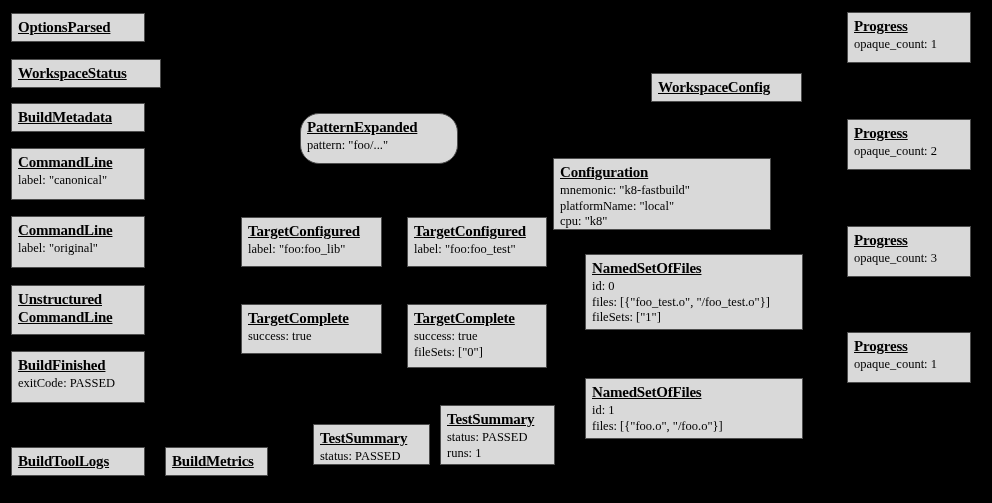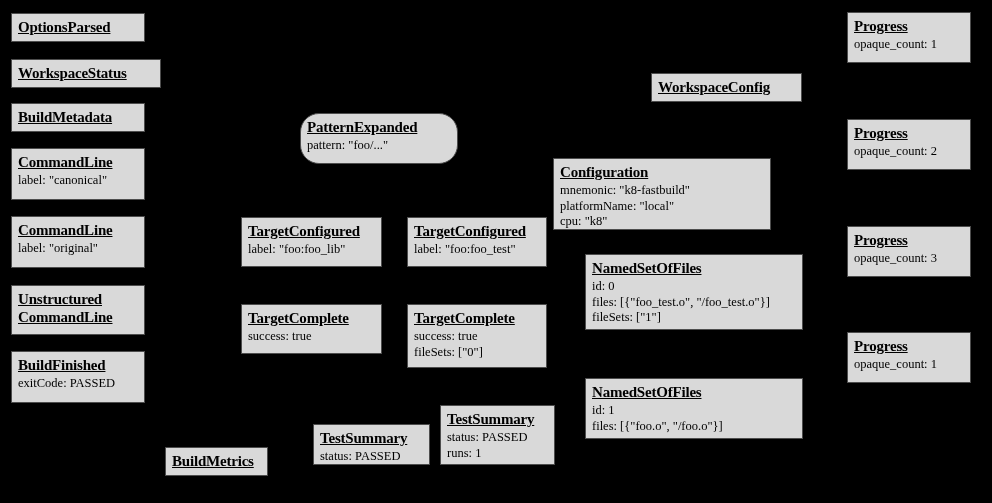--- a/index.html
+++ b/index.html
@@ -49,20 +49,21 @@
 
 <div id="canvas">
     <div class="node" style="left: 11px; top: 13px; width: 134px; height: 29px;"><div class="node-title">OptionsParsed</div></div>
     <div class="node" style="left: 11px; top: 59px; width: 150px; height: 29px;"><div class="node-title">WorkspaceStatus</div></div>
     <div class="node" style="left: 11px; top: 103px; width: 134px; height: 29px;"><div class="node-title">BuildMetadata</div></div>
     <div class="node" style="left: 11px; top: 148px; width: 134px; height: 52px;"><div class="node-title">CommandLine</div><div class="node-fields">label: "canonical"</div></div>
     <div class="node" style="left: 11px; top: 216px; width: 134px; height: 52px;"><div class="node-title">CommandLine</div><div class="node-fields">label: "original"</div></div>
     <div class="node" style="left: 11px; top: 285px; width: 134px; height: 50px;"><div class="node-title">Unstructured
 CommandLine</div></div>
     <div class="node" style="left: 11px; top: 351px; width: 134px; height: 52px;"><div class="node-title">BuildFinished</div><div class="node-fields">exitCode: PASSED</div></div>
+    <div class="node" style="left: 11px; top: 447px; width: 134px; height: 29px;"><div class="node-title">BuildToolLogs</div></div>
     <div class="node" style="left: 165px; top: 447px; width: 103px; height: 29px;"><div class="node-title">BuildMetrics</div></div>
     <div class="node" style="left: 300px; top: 113px; width: 158px; height: 51px; border-radius: 19px;"><div class="node-title">PatternExpanded</div><div class="node-fields">pattern: "foo/..."</div></div>
     <div class="node" style="left: 241px; top: 217px; width: 141px; height: 50px;"><div class="node-title">TargetConfigured</div><div class="node-fields">label: "foo:foo_lib"</div></div>
     <div class="node" style="left: 407px; top: 217px; width: 140px; height: 50px;"><div class="node-title">TargetConfigured</div><div class="node-fields">label: "foo:foo_test"</div></div>
     <div class="node" style="left: 241px; top: 304px; width: 141px; height: 50px;"><div class="node-title">TargetComplete</div><div class="node-fields">success: true</div></div>
     <div class="node" style="left: 407px; top: 304px; width: 140px; height: 64px;"><div class="node-title">TargetComplete</div><div class="node-fields">success: true
 fileSets: ["0"]</div></div>
     <div class="node" style="left: 313px; top: 424px; width: 117px; height: 41px;"><div class="node-title">TestSummary</div><div class="node-fields">status: PASSED</div></div>
     <div class="node" style="left: 440px; top: 405px; width: 115px; height: 60px;"><div class="node-title">TestSummary</div><div class="node-fields">status: PASSED
 runs: 1</div></div>

